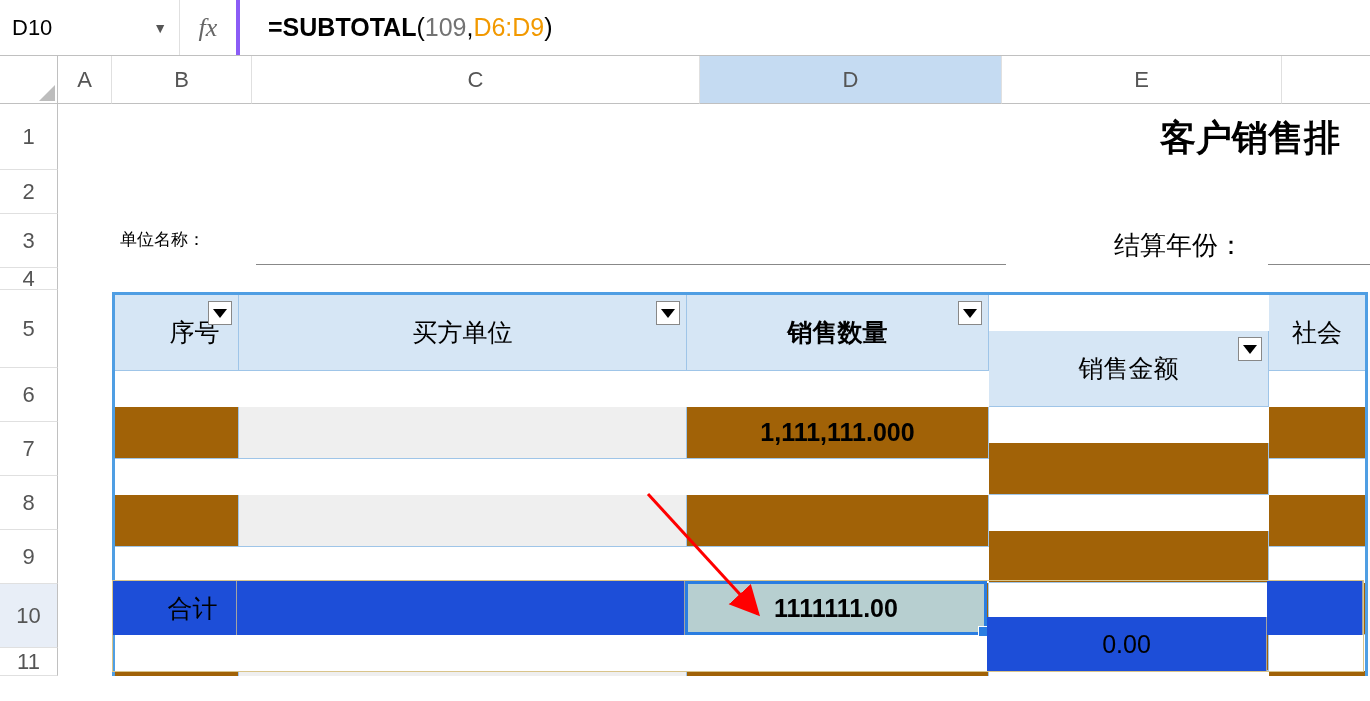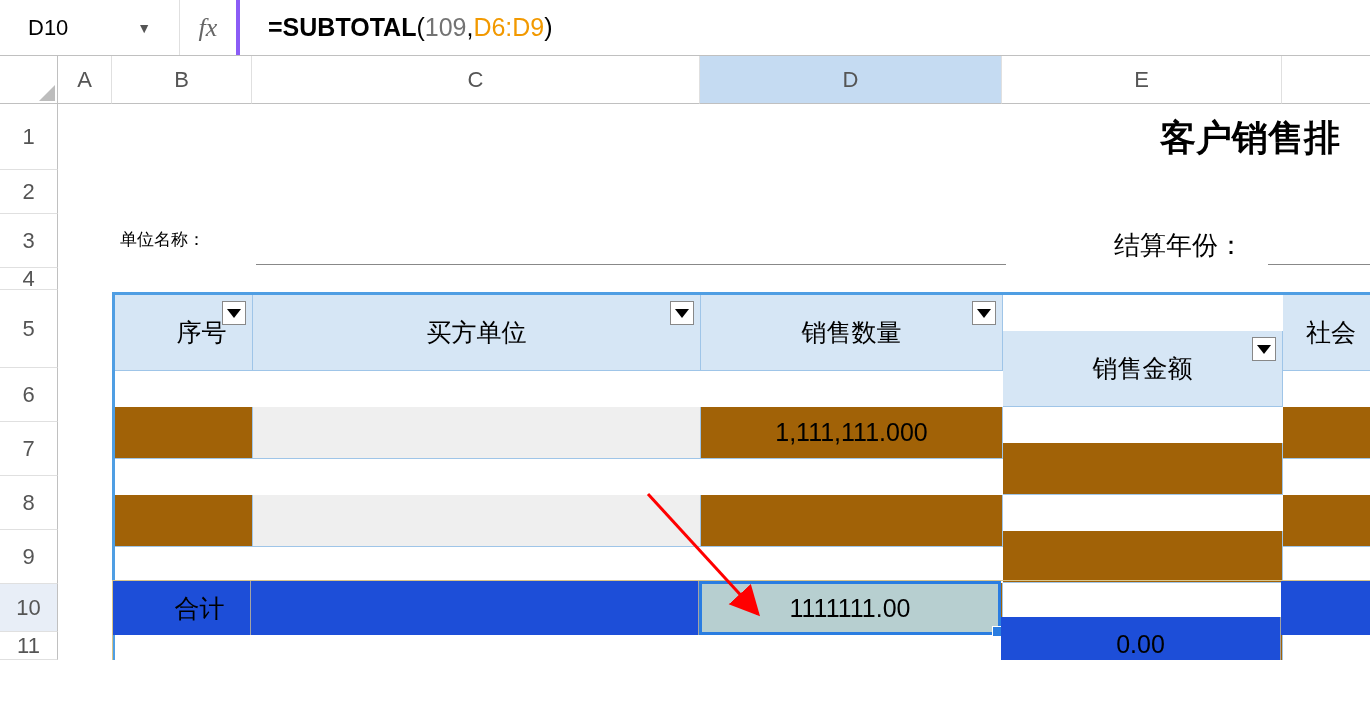--- a/index.html
+++ b/index.html
@@ -17,21 +17,21 @@
   align-items: center;
   height: 56px;
   border-bottom: 1px solid #c0c0c0;
   background: #fff;
 }
 .cell-ref-box {
   width: 180px;
   display: flex;
   align-items: center;
   justify-content: space-between;
-  padding: 0 28px;
+  padding: 0 12px;
   border-right: 1px solid #e0e0e0;
   height: 100%;
   font-size: 22px;
 }
 .cell-ref-box .dd {
   font-size: 14px;
   color: #555;
 }
 .fx {
   width: 60px;
@@ -100,21 +100,21 @@
 }
 .row-head.r1 { height: 66px; }
 .row-head.r2 { height: 44px; }
 .row-head.r3 { height: 54px; }
 .row-head.r4 { height: 22px; }
 .row-head.r5 { height: 78px; }
 .row-head.r6 { height: 54px; }
 .row-head.r7 { height: 54px; }
 .row-head.r8 { height: 54px; }
 .row-head.r9 { height: 54px; }
-.row-head.r10 { height: 48px; background: #e8eef7; }
+.row-head.r10 { height: 64px; background: #e8eef7; }
 .row-head.r11 { height: 28px; }
 
 .grid-body {
   position: relative;
   flex: 1;
 }
 .col-headers {
   display: flex;
   height: 48px;
 }
@@ -199,23 +199,23 @@
   font-size: 25px;
   position: relative;
 }
 .th {
   background: #d6e6f5;
   height: 76px;
   font-weight: 400;
 }
 .td { height: 52px; background: #a16207; }
 .td.grey { background: #efefef; }
-.w-b { width: 138px; padding-left: 36px; }
+.w-b { width: 124px; padding-left: 36px; }
 .w-c { width: 448px; }
-.w-d { width: 302px; }
+.w-d { width: 302px; font-weight: bold; }
 .w-e { width: 280px; margin-top: 36px; }
 .w-f { width: 96px; border-right: none; }
 
 .filter {
   position: absolute;
   top: 6px;
   right: 6px;
   width: 24px;
   height: 24px;
   border: 1px solid #888;

